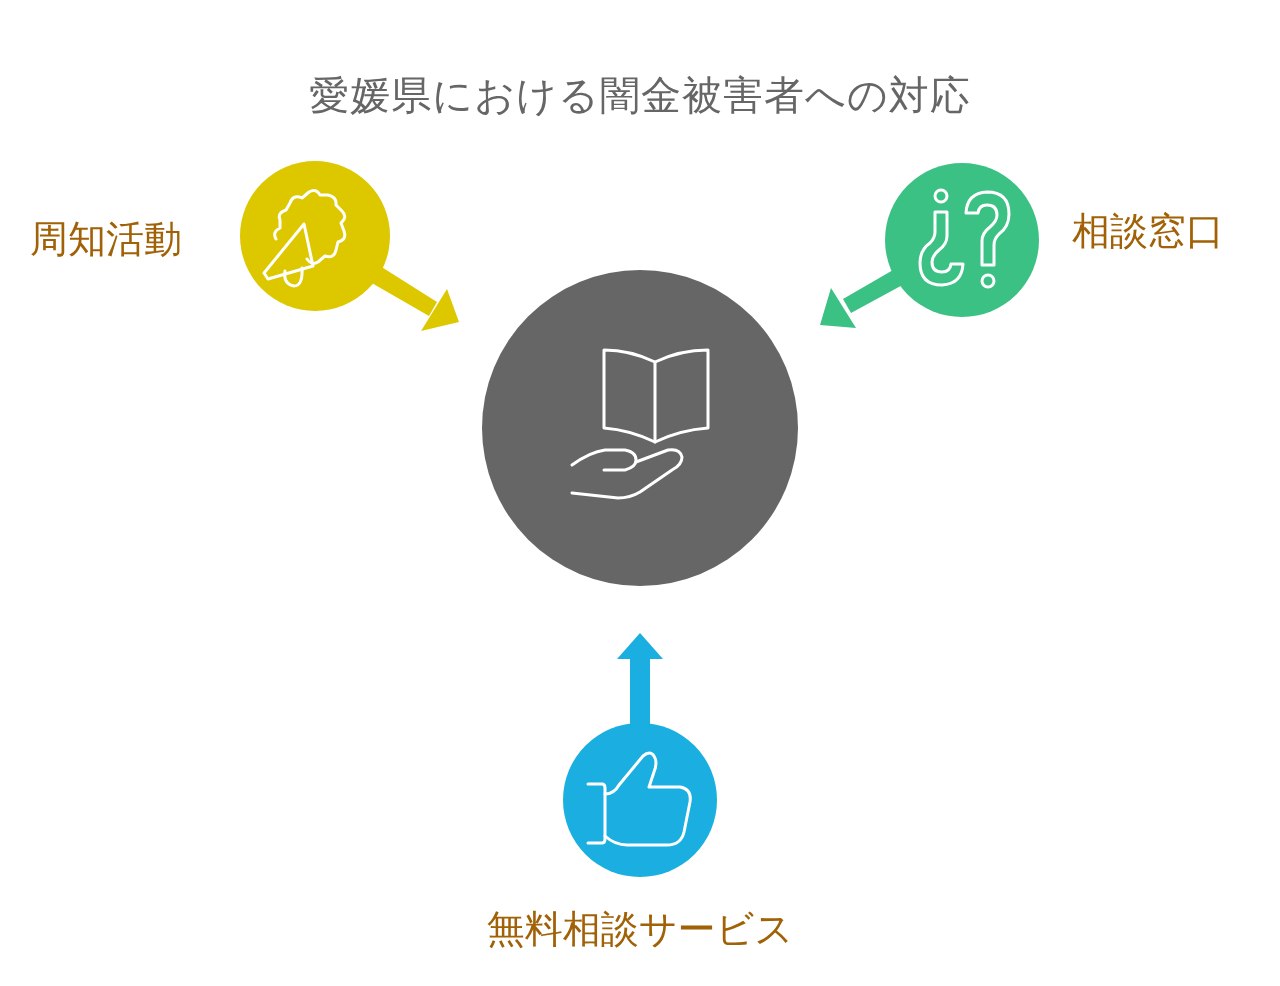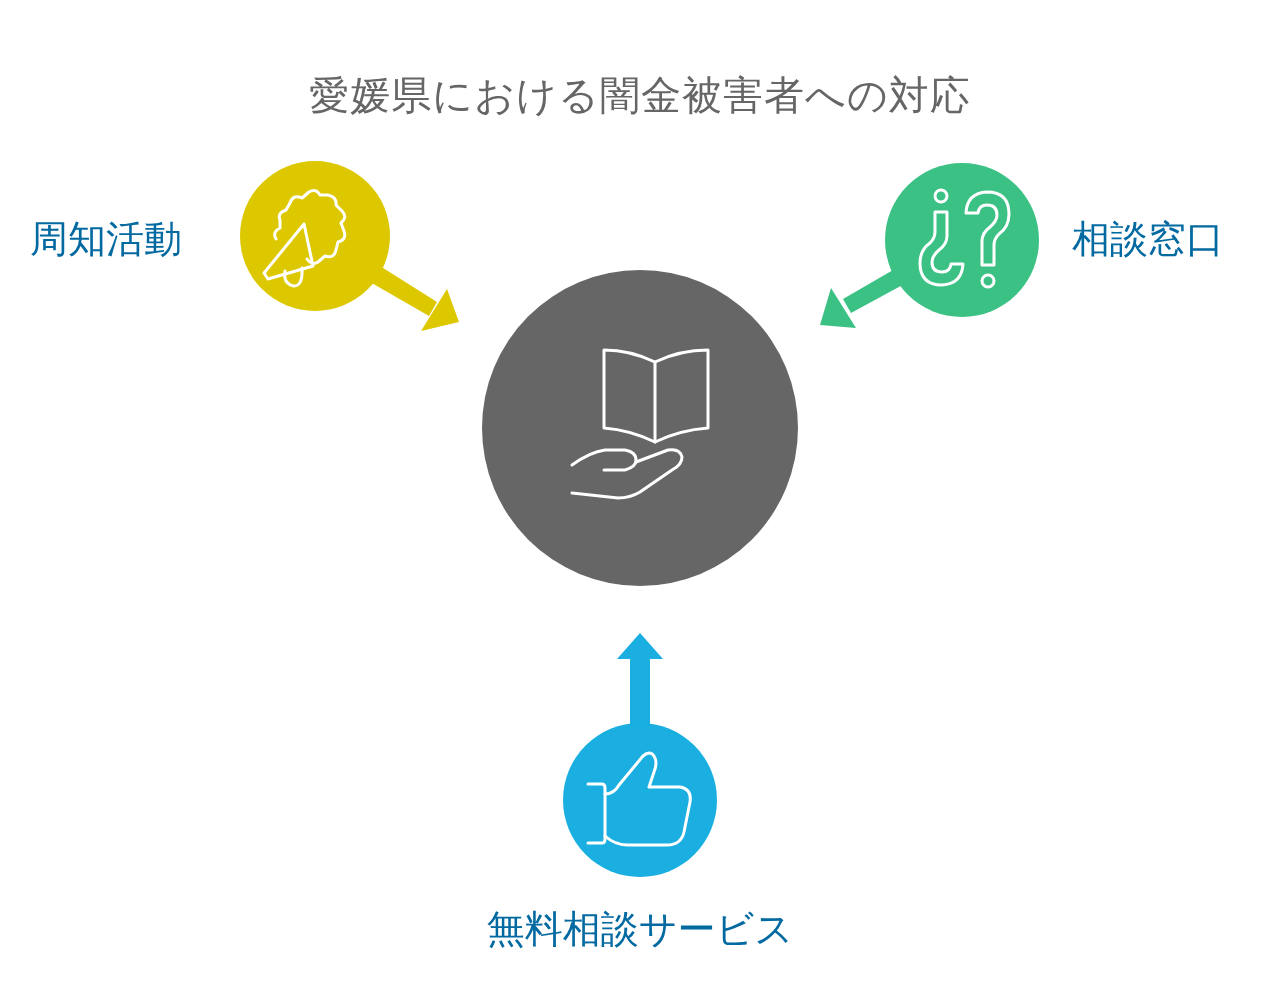--- a/index.html
+++ b/index.html
@@ -24,25 +24,25 @@
       font-size: 40px;
       line-height: 56px;
       color: #666666;
       letter-spacing: 1px;
       margin-top: 43px;
     }
     .label {
       position: absolute;
       font-size: 38px;
       line-height: 50px;
-      color: #0369a1;
+      color: #a16207;
       white-space: nowrap;
     }
     .label-left { left: 30px; top: 214px; }
-    .label-right { left: 1072px; top: 214px; }
+    .label-right { left: 1072px; top: 206px; }
     .label-bottom { left: 0; width: 1280px; text-align: center; top: 904px; }
     svg.diagram {
       position: absolute;
       left: 0;
       top: 0;
     }
   </style>
 </head>
 <body>
 

